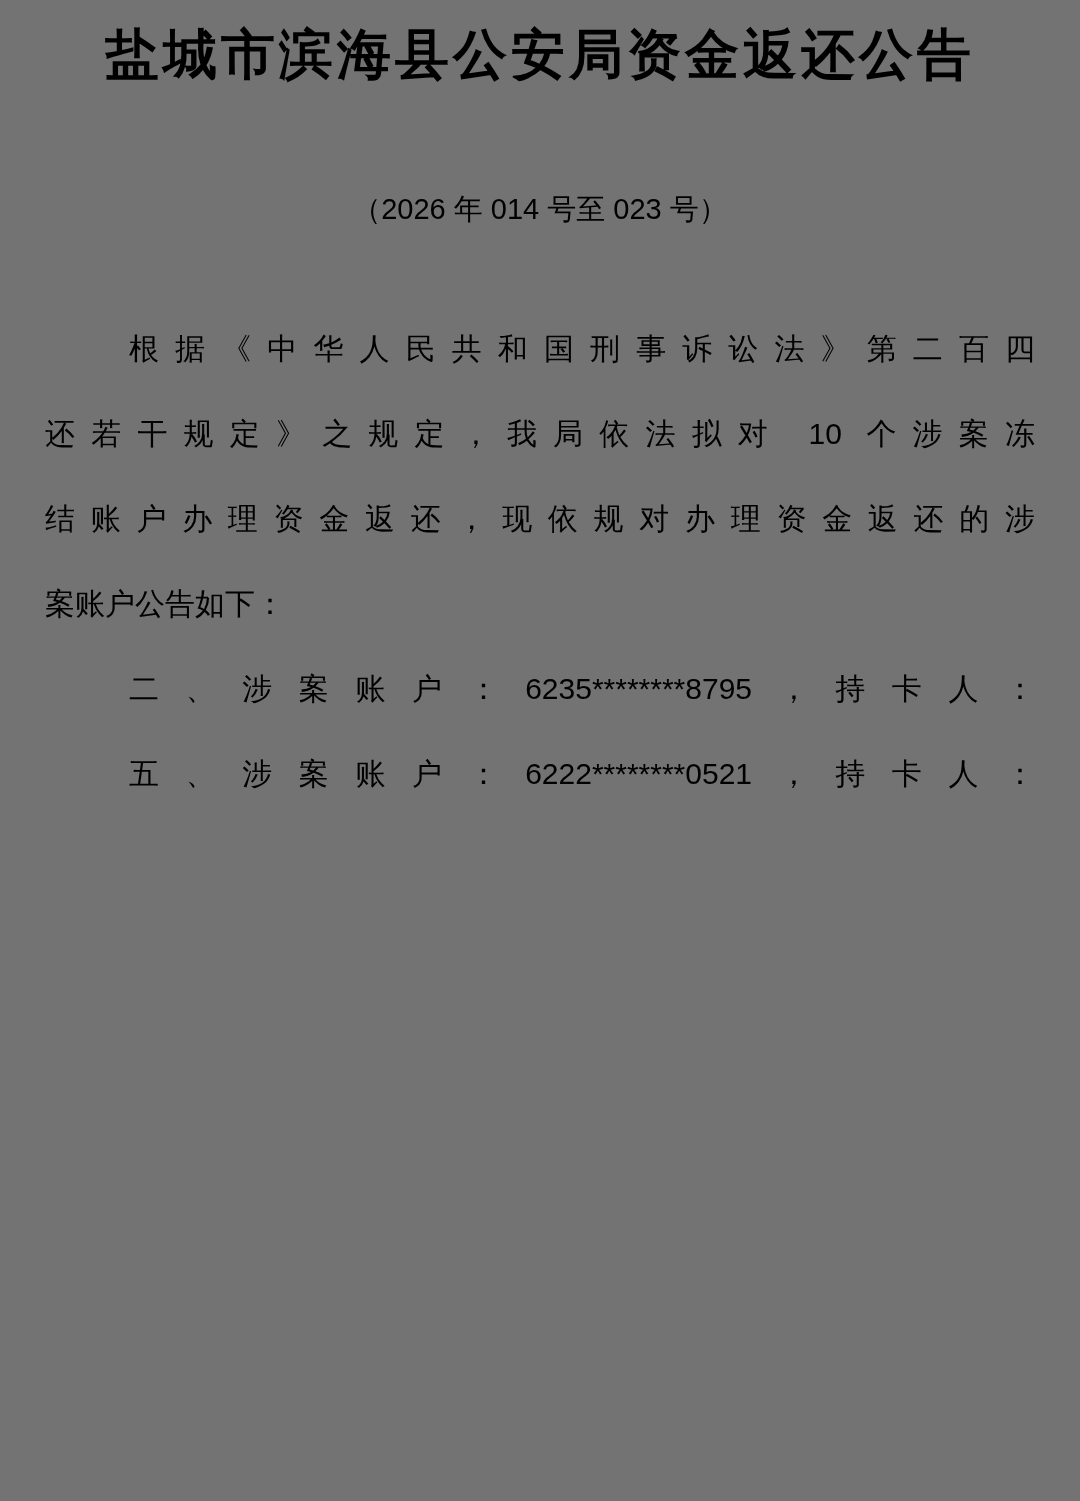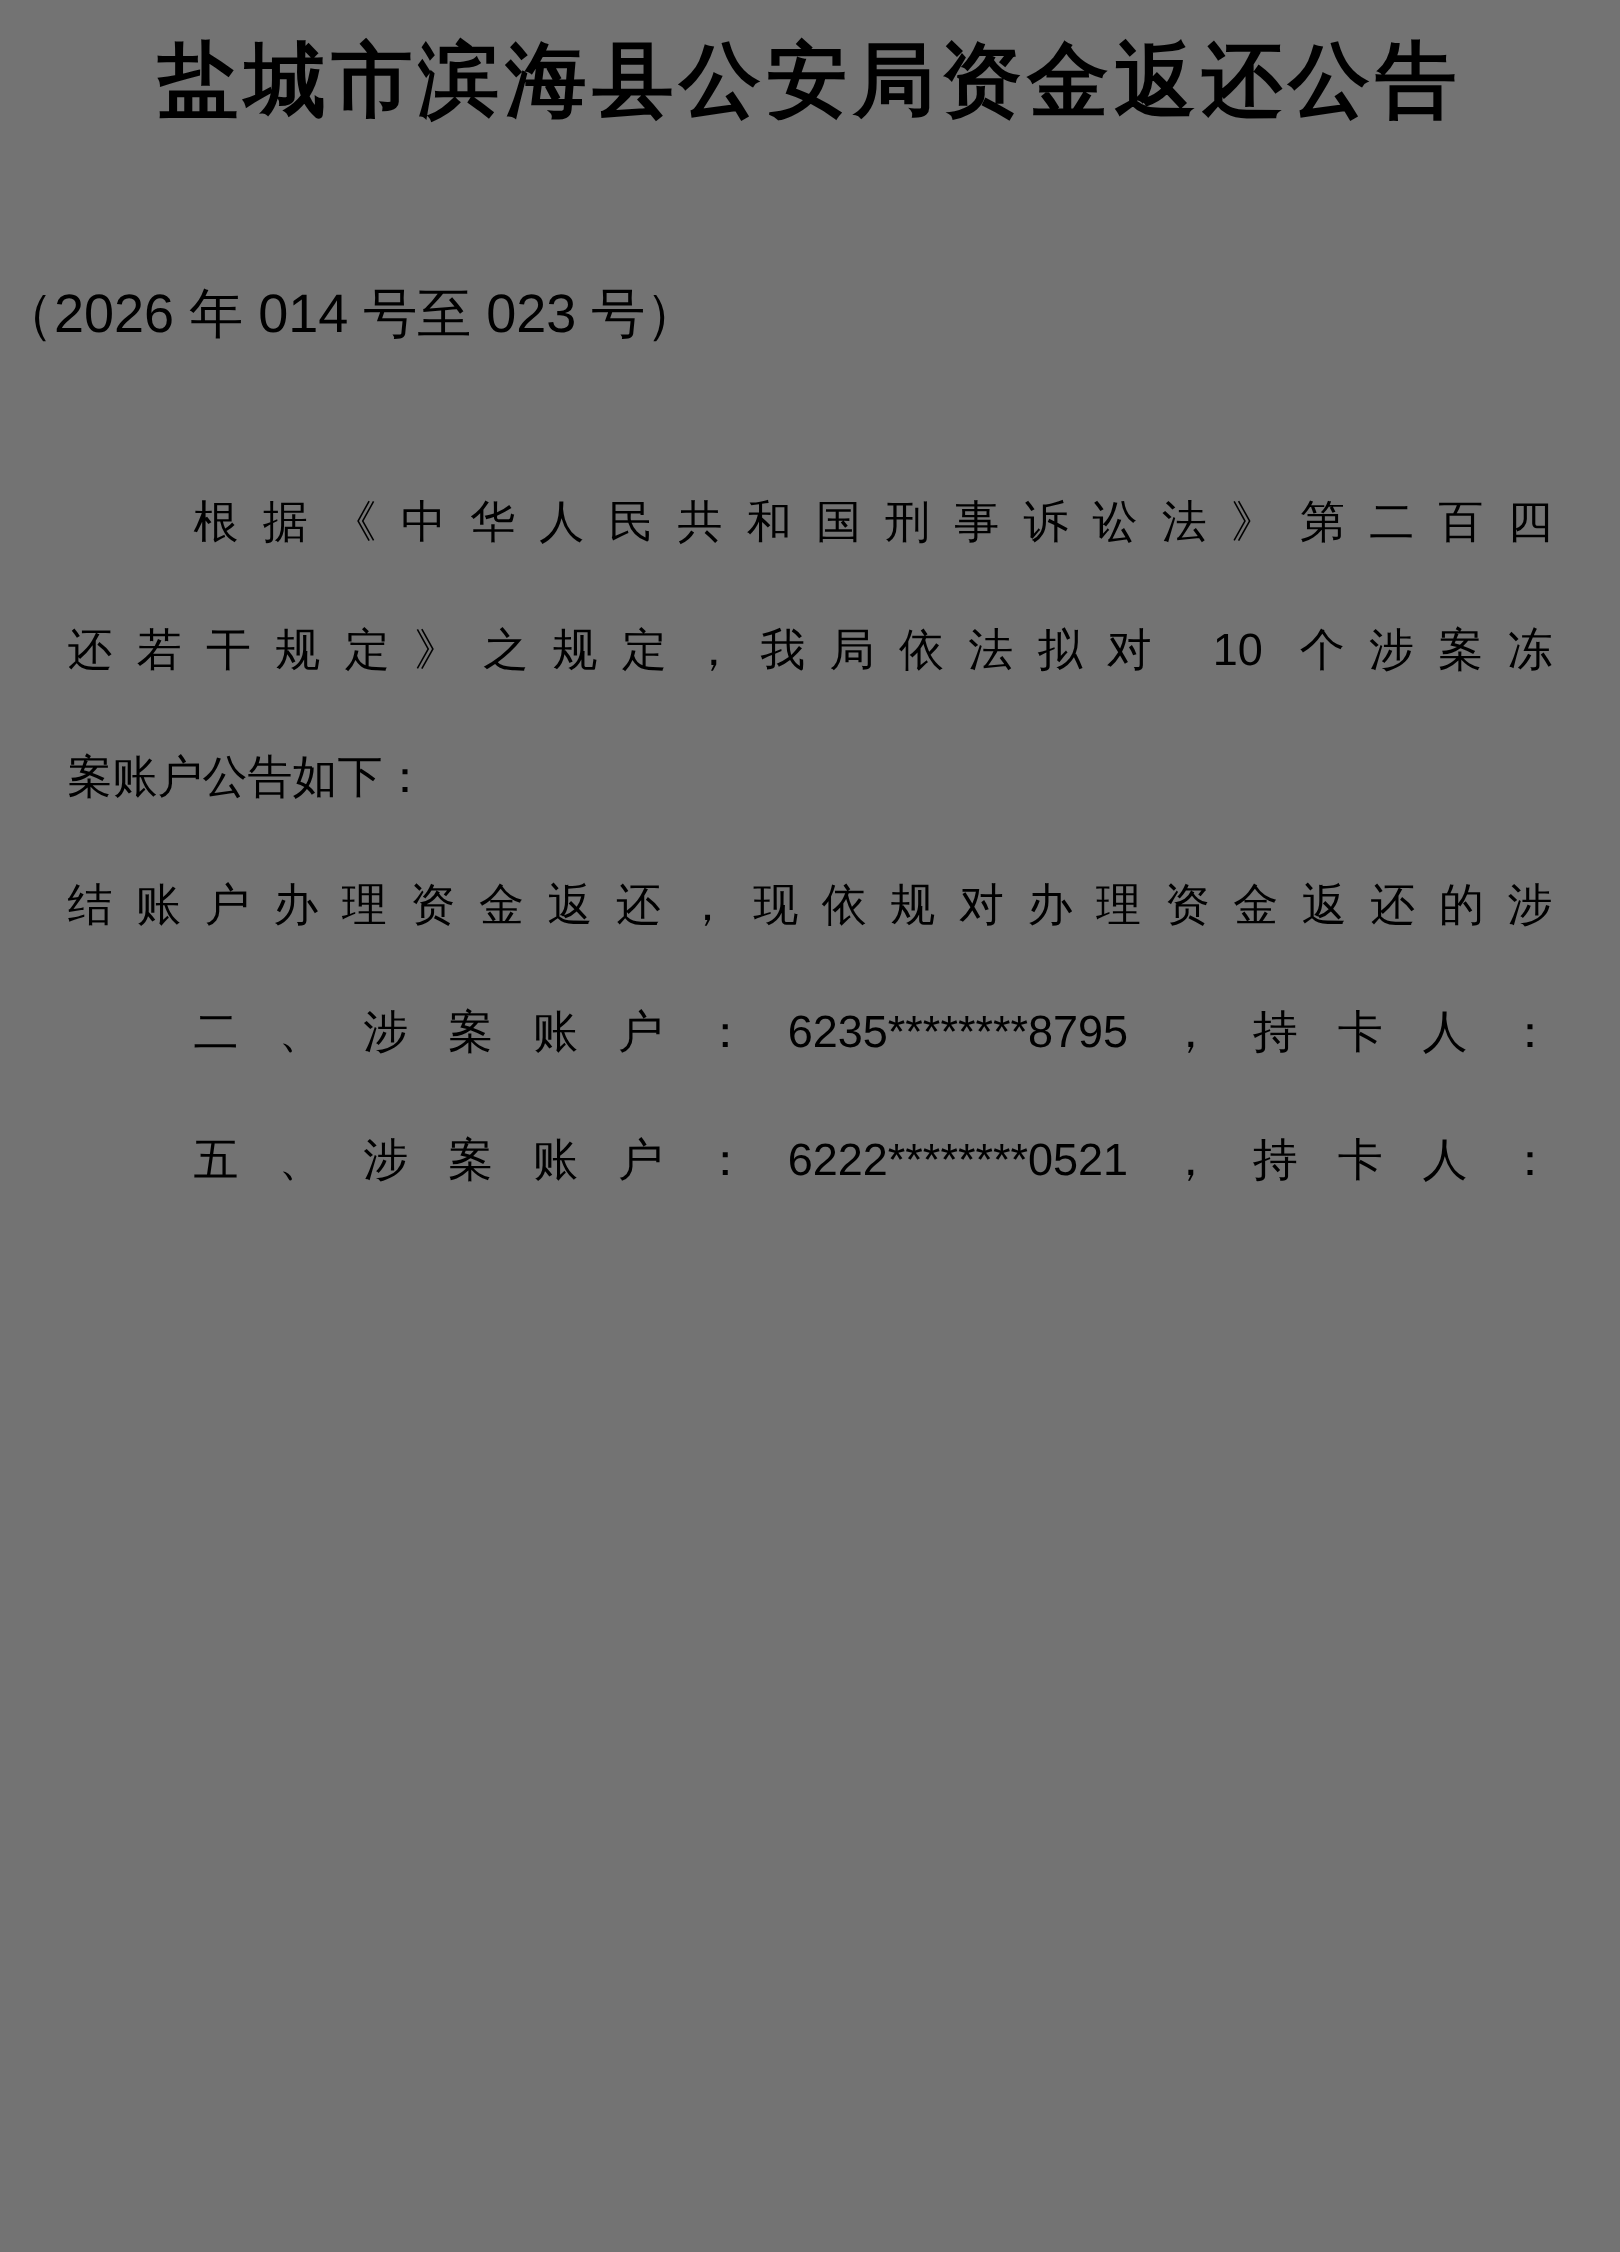--- a/index.html
+++ b/index.html
@@ -16,21 +16,22 @@
     padding-top: 22px;
     text-align: center;
     font-size: 54px;
     font-weight: bold;
     letter-spacing: 4px;
     line-height: 64px;
     font-family: "Liberation Sans", sans-serif;
   }
   .doc-number {
     margin-top: 98px;
-    font-size: 36px;
+    text-align: center;
+    font-size: 29px;
     line-height: 50px;
     font-family: "Liberation Sans", sans-serif;
   }
   .body-text {
     margin: 72px 45px 0 45px;
     font-size: 30px;
     font-family: "Liberation Sans", sans-serif;
   }
   .line {
     line-height: 85px;
@@ -53,22 +54,22 @@
 
   <div class="title">盐城市滨海县公安局资金返还公告</div>
 
   <div class="doc-number">（2026 年 014 号至 023 号）</div>
 
   <div class="body-text">
 
     <div>
       <div class="line justify indent">根据《中华人民共和国刑事诉讼法》第二百四</div>
       <div class="line justify">还若干规定》之规定，我局依法拟对 10 个涉案冻</div>
+      <div class="line justify">结账户办理资金返还，现依规对办理资金返还的涉</div>
       <div class="line">案账户公告如下：</div>
-      <div class="line justify">结账户办理资金返还，现依规对办理资金返还的涉</div>
     </div>
 
 
     <div>
       <div class="line justify indent">二、涉案账户：6235********8795，持卡人：</div>
     </div>
 
 
 
     <div>

